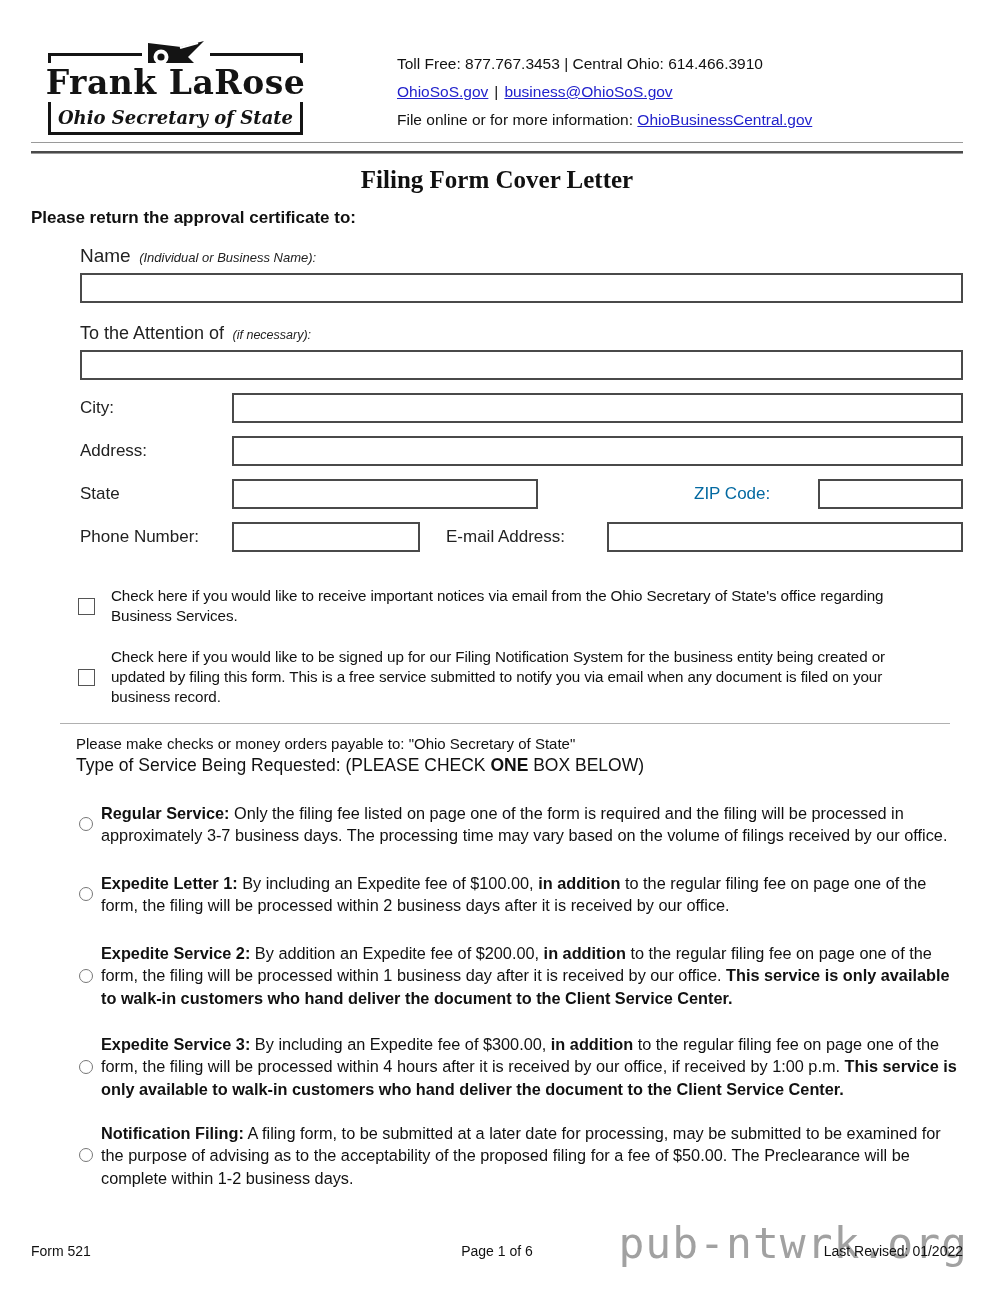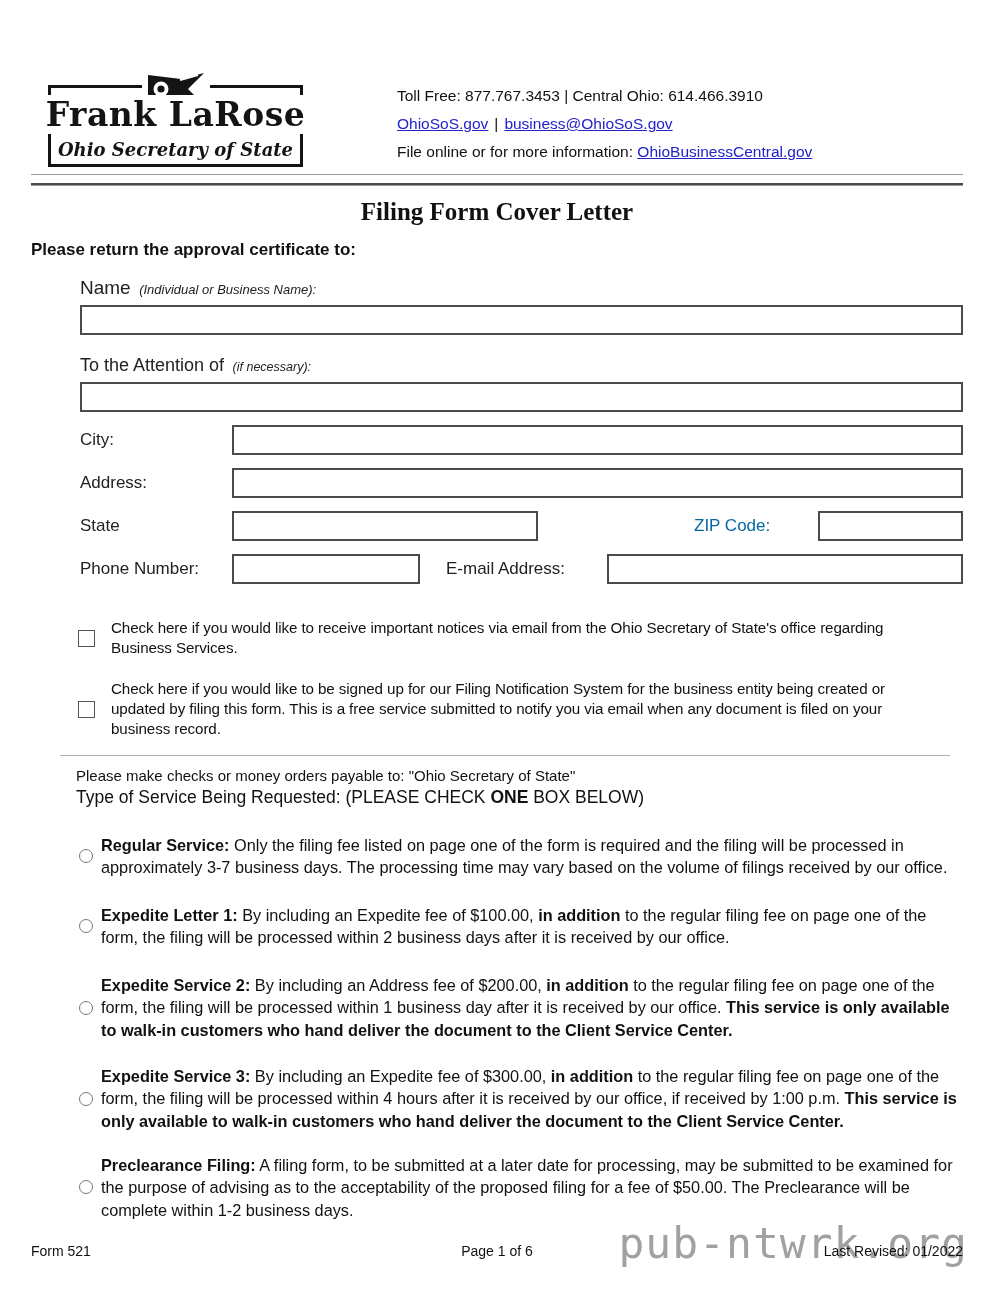--- a/index.html
+++ b/index.html
@@ -3,21 +3,21 @@
 <meta charset="utf-8">
 <style>
   * { box-sizing: border-box; }
   html, body { margin: 0; padding: 0; }
   body {
     width: 998px; height: 1292px;
     background: #fff; color: #000;
     font-family: "Liberation Sans", sans-serif;
     position: relative; overflow: hidden;
   }
-  .page { padding: 12px 35px 0 31px; position: relative; z-index: 1; margin-top: 20px; }
+  .page { padding: 0 35px 0 31px; position: relative; z-index: 1; }
 
   
   .header { display: flex; align-items: flex-start; }
   .logo-wrap { margin-left: 17px; margin-top: 53px; position: relative; }
   .logo-frame {
     position: relative; width: 255px; height: 82px;
     border: 3px solid #141414;
   }
   .logo-flag {
     position: absolute; top: -16px; left: 50%; transform: translateX(-50%);
@@ -199,31 +199,31 @@
     <p><b>Regular Service:</b><span> Only the filing fee listed on page one of the form is required and the filing will be processed in approximately 3-7 business days.  The processing time may vary based on the volume of filings received by our office.</span><b></b><span></span><b></b></p>
   </div>
 
   <div class="opt opt-2">
     <input type="radio" name="service" style="">
     <p><b>Expedite Letter 1:</b><span>  By including an Expedite fee of $100.00, </span><b>in addition</b><span> to the regular filing fee on page one of the form, the filing will be processed within 2 business days after it is received by our office.</span><b></b></p>
   </div>
 
   <div class="opt opt-3">
     <input type="radio" name="service" style="">
-    <p><b>Expedite Service 2:</b><span>  By including an Address fee of $200.00, </span><b>in addition</b><span> to the regular filing fee on page one of the form, the filing will be processed within 1 business day after it is received by our office. </span><b>This service is only available to walk-in customers who hand deliver the document to the Client Service Center.</b></p>
+    <p><b>Expedite Service 2:</b><span>  By addition an Expedite fee of $200.00, </span><b>in addition</b><span> to the regular filing fee on page one of the form, the filing will be processed within 1 business day after it is received by our office. </span><b>This service is only available to walk-in customers who hand deliver the document to the Client Service Center.</b></p>
   </div>
 
   <div class="opt opt-4">
     <input type="radio" name="service" style="">
     <p><b>Expedite Service 3:</b><span>  By including an Expedite fee of $300.00, </span><b>in addition</b><span> to the regular filing fee on page one of the form, the filing will be processed within 4 hours after it is received by our office, if received by 1:00 p.m.  </span><b>This service is only available to walk-in customers who hand deliver the document to the Client Service Center.</b></p>
   </div>
 
   <div class="opt opt-5">
     <input type="radio" name="service" style="">
-    <p><b>Preclearance Filing:</b><span>  A filing form, to be submitted at a later date for processing, may be submitted to be examined for the purpose of advising as to the acceptability of the proposed filing for a fee of $50.00. The Preclearance will be complete within 1-2 business days.</span><b></b><span></span><b></b></p>
+    <p><b>Notification Filing:</b><span>  A filing form, to be submitted at a later date for processing, may be submitted to be examined for the purpose of advising as to the acceptability of the proposed filing for a fee of $50.00. The Preclearance will be complete within 1-2 business days.</span><b></b><span></span><b></b></p>
   </div>
 
 </div>
 
 <div class="watermark">pub-ntwrk.org</div>
 <div class="footer">
   <span>Form 521</span>
   <span class="f-center">Page 1 of 6</span>
   <span class="f-right">Last Revised: 01/2022</span>
 </div>

